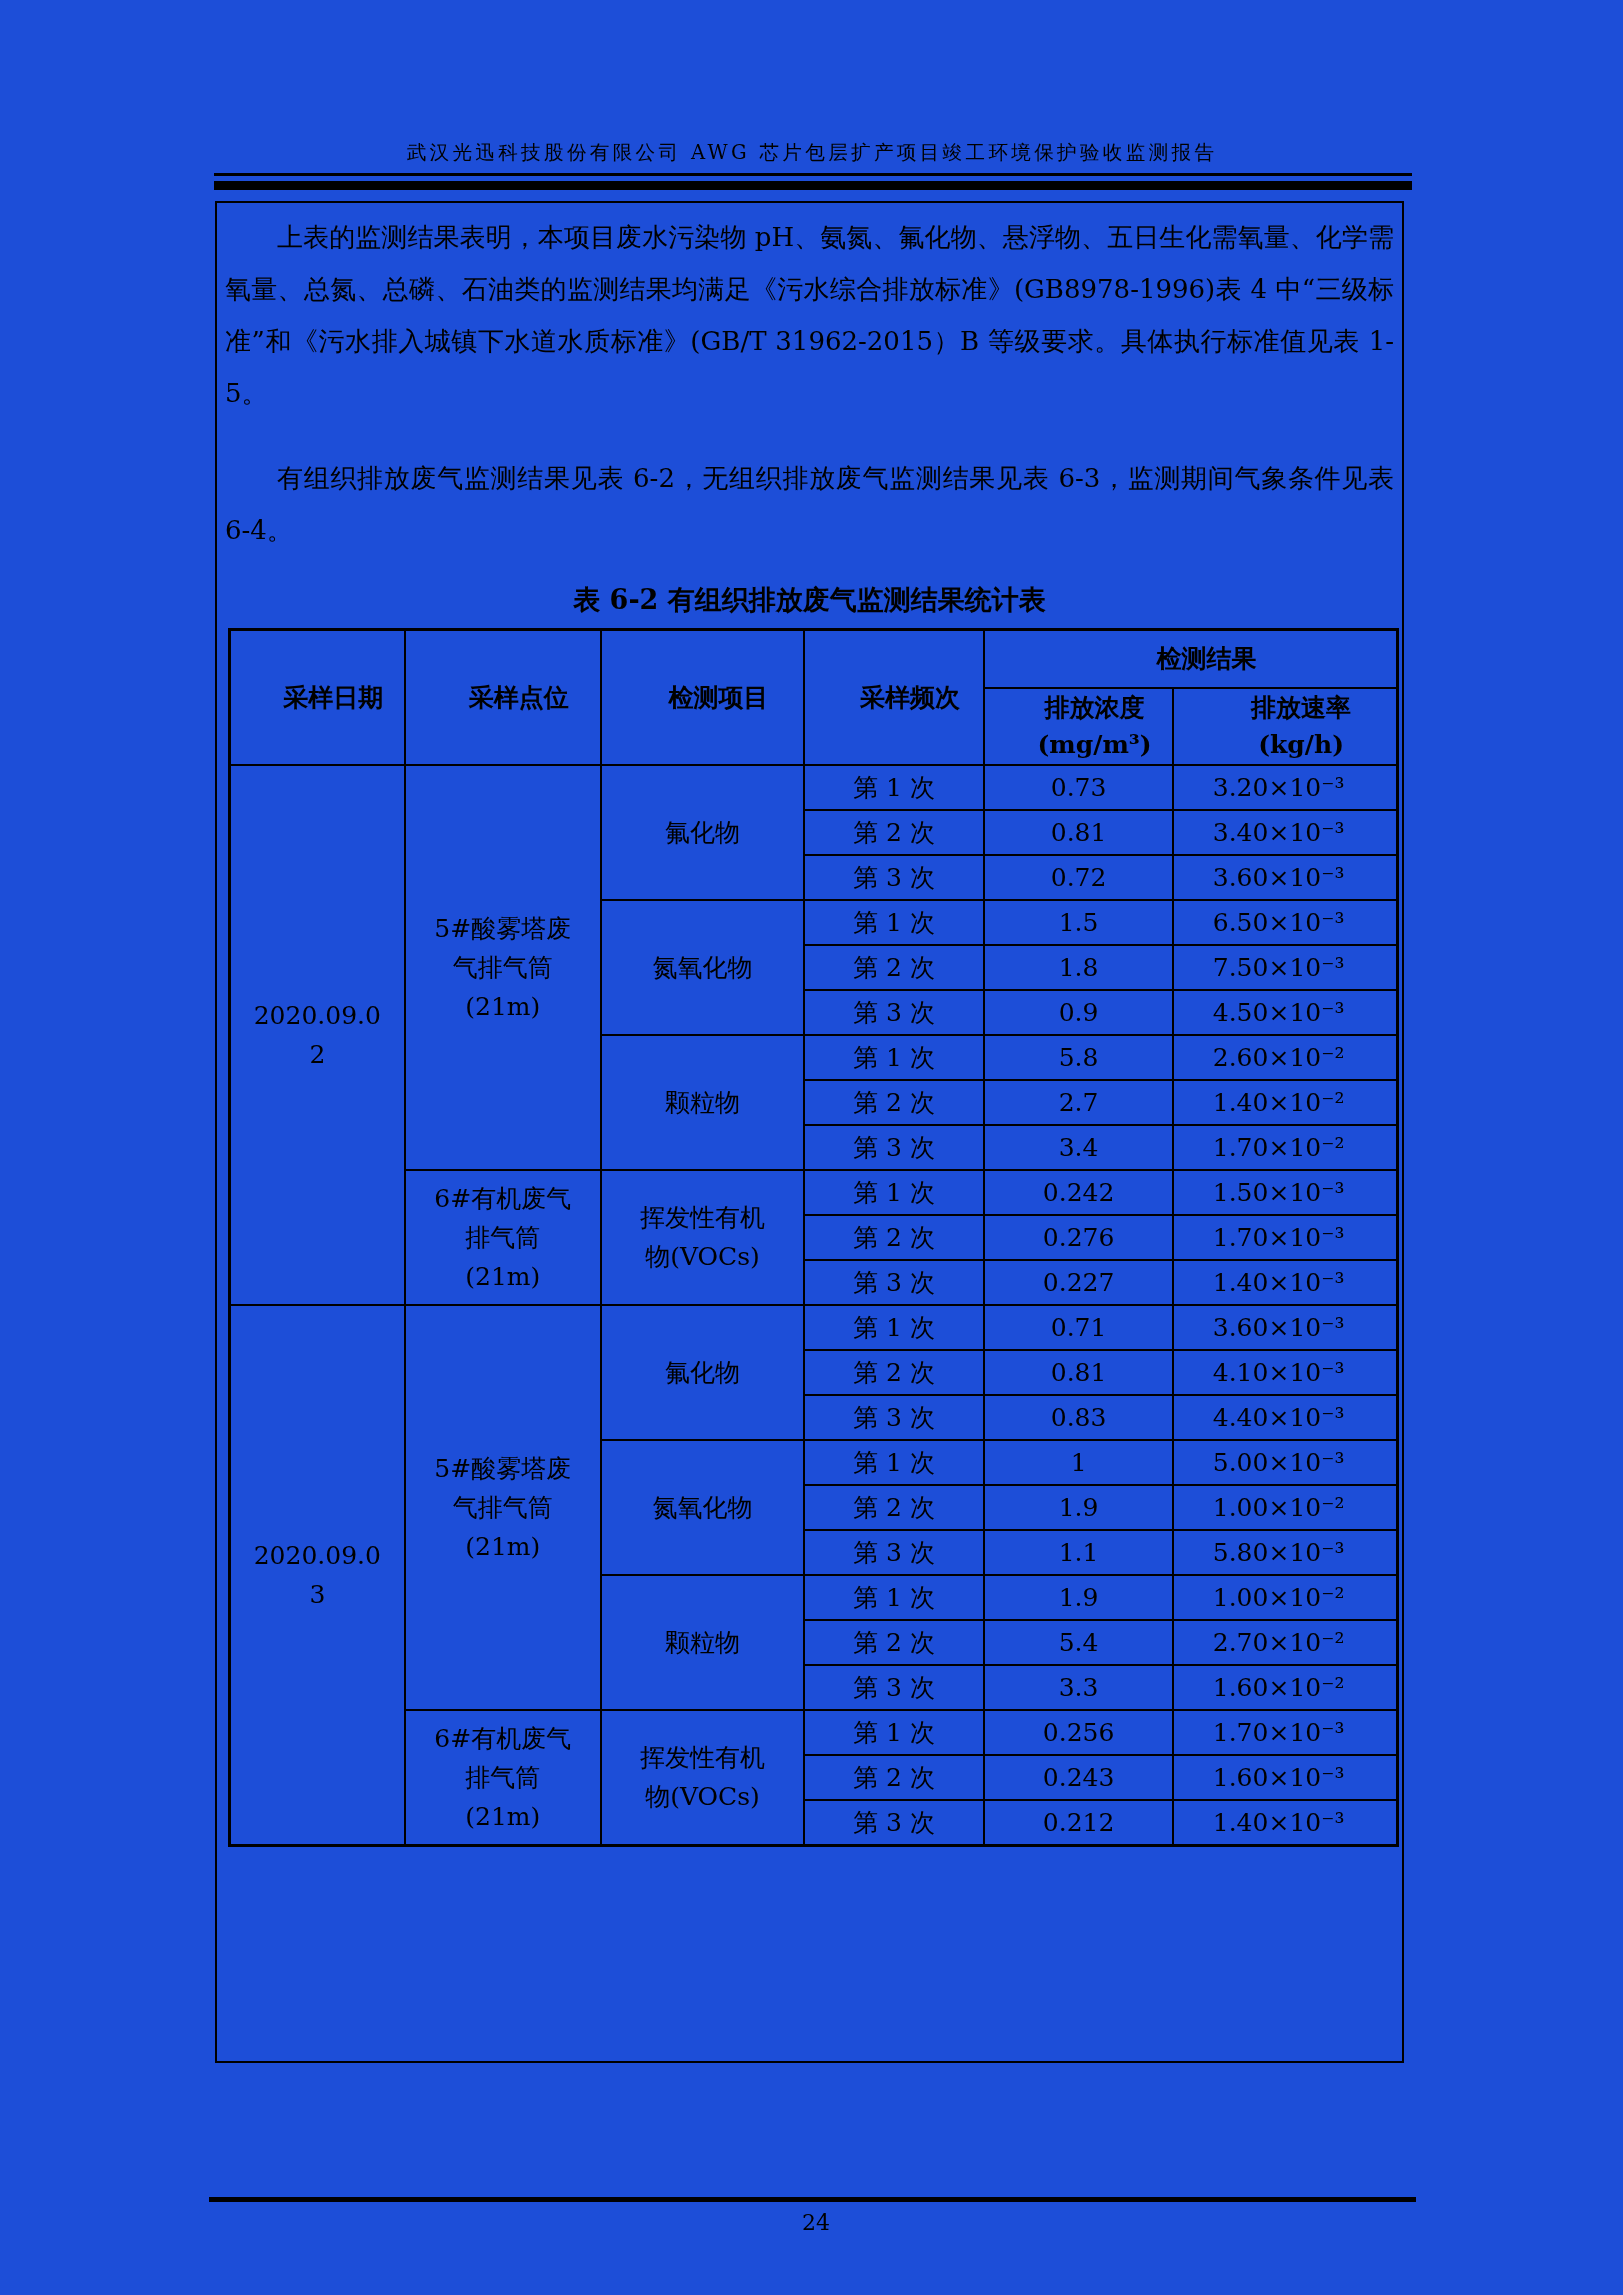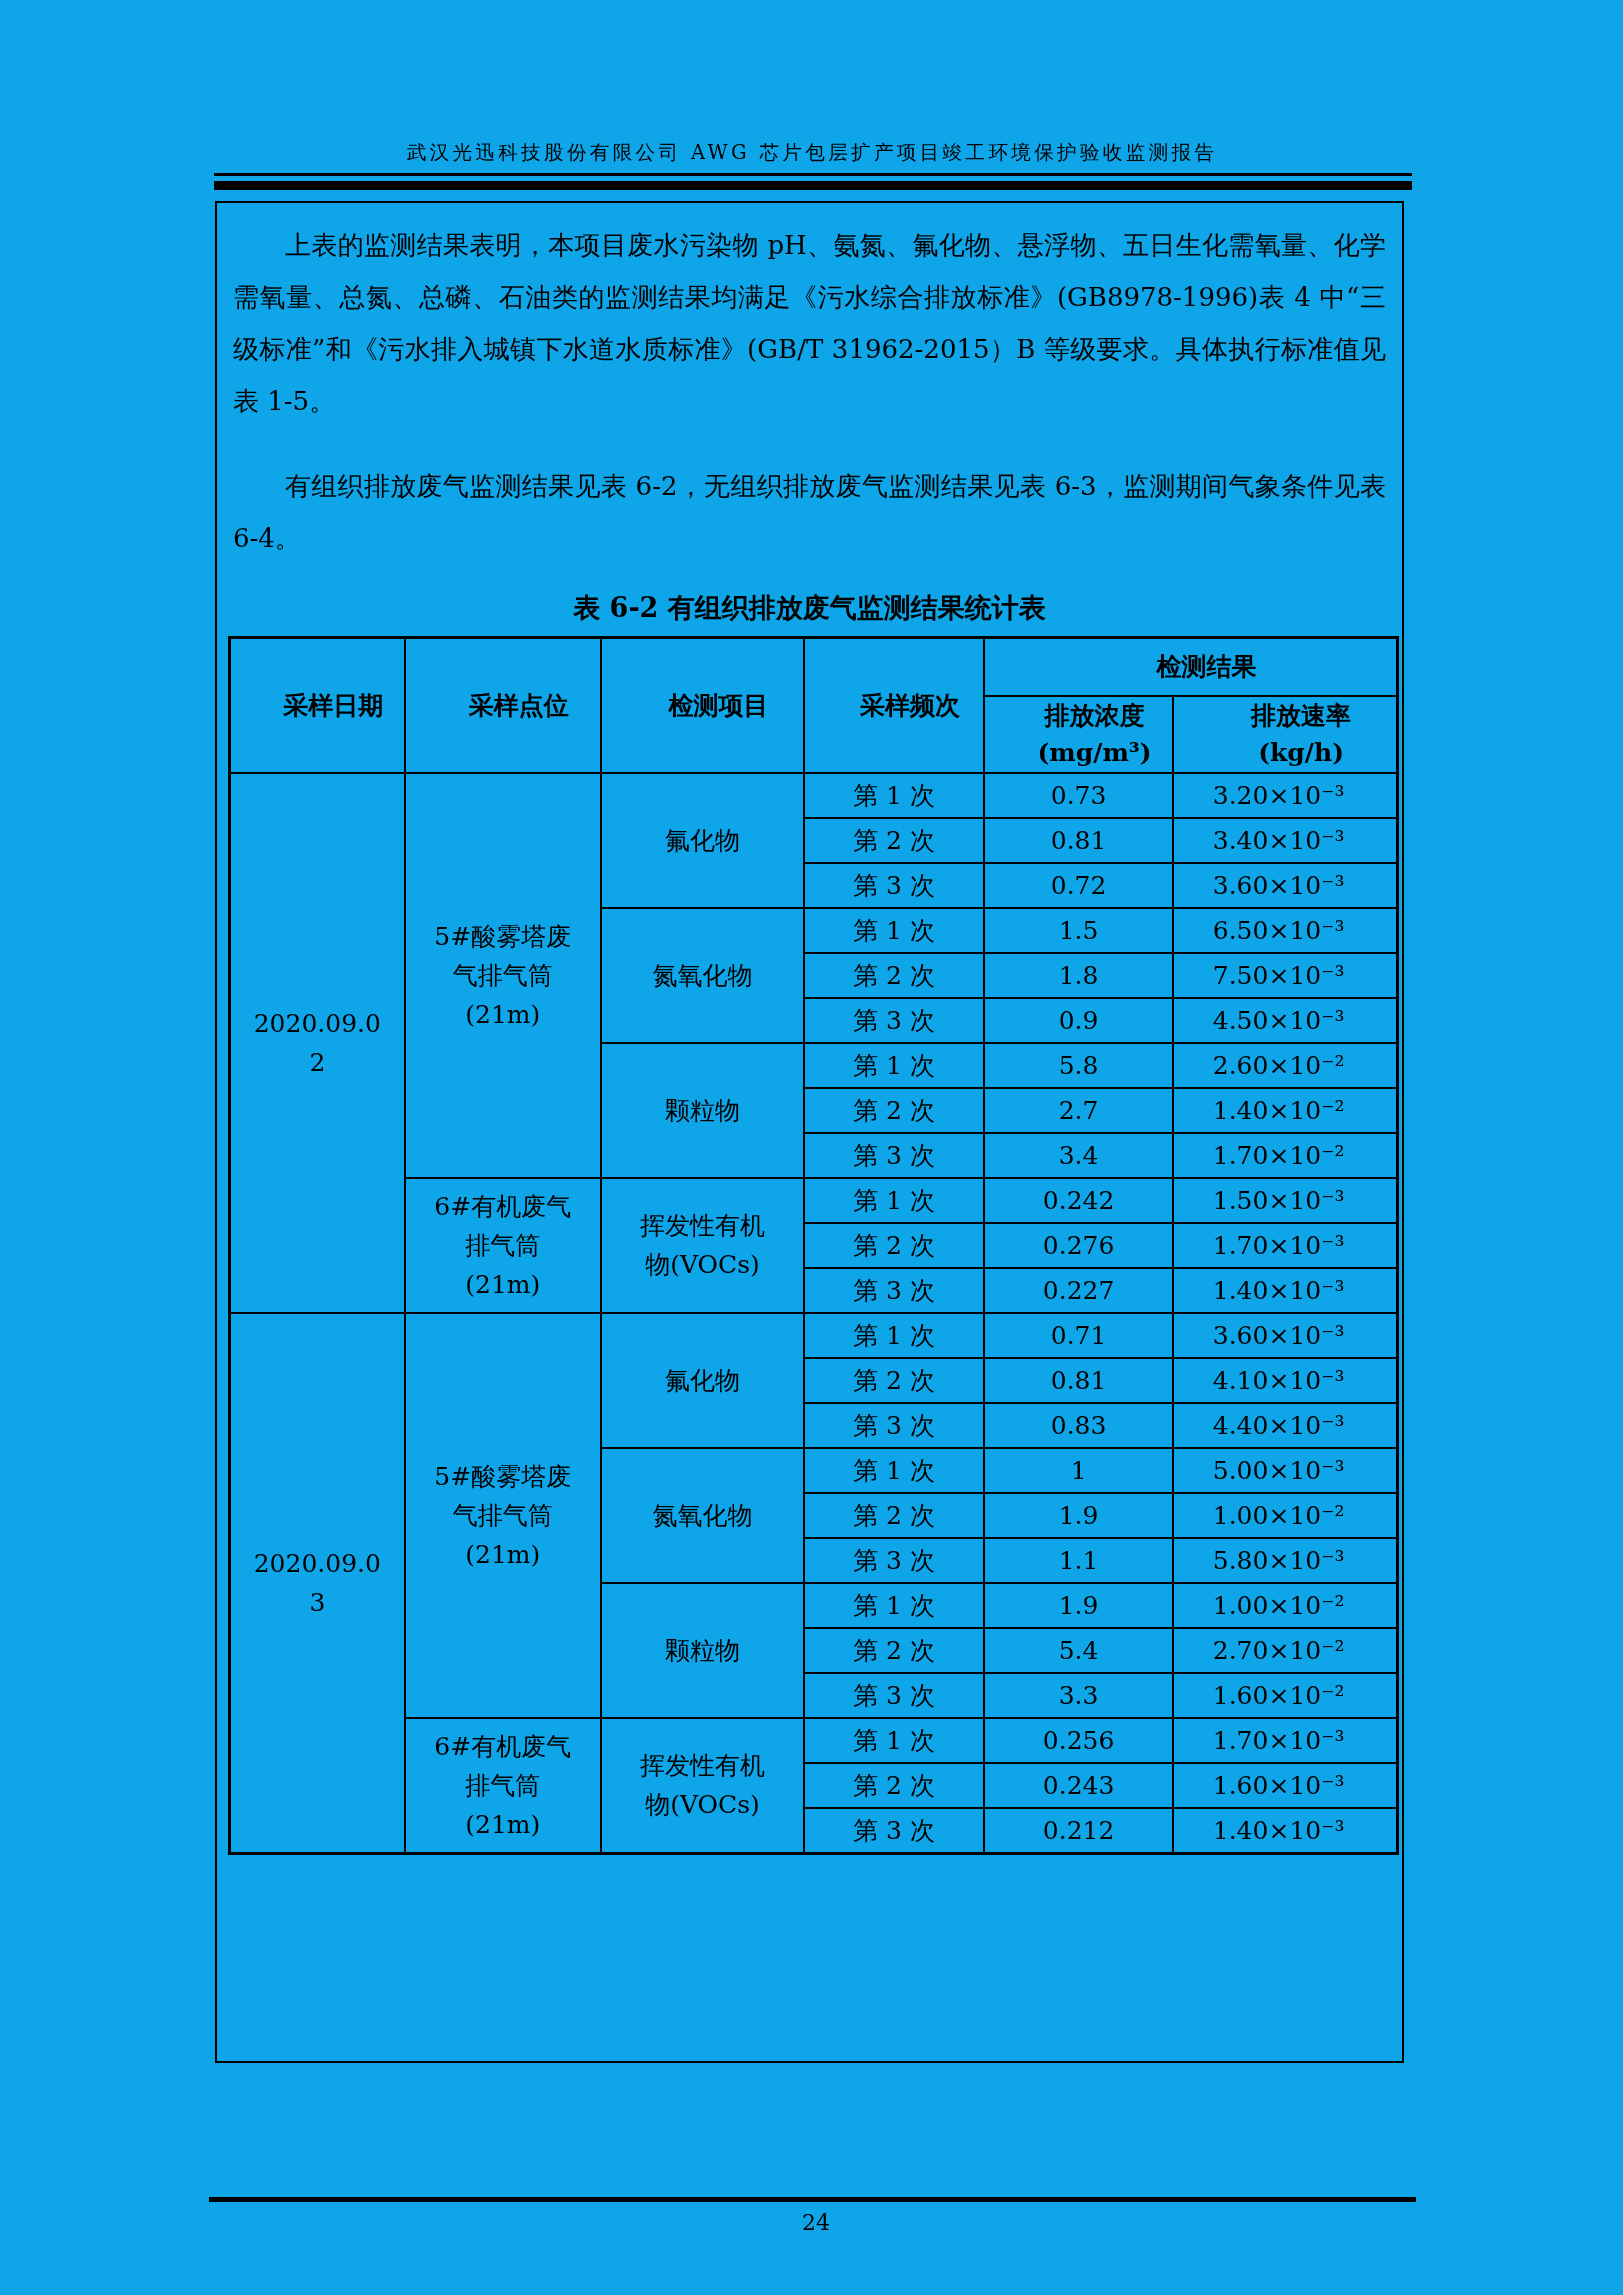--- a/index.html
+++ b/index.html
@@ -1,40 +1,40 @@
 <!DOCTYPE html>
 <html lang="zh" style="font-size:10.5px"><head>
 <meta charset="utf-8">
 <style>
   html,body { margin:0; padding:0; background:#ffffff; }
   .page {
     position:relative;
     width:1624px; height:2295px;
-    background:#0ea5e9;
+    background:#1d4ed8;
     color:#000;
     font-family:"DejaVu Serif","Liberation Serif",serif;
     overflow:hidden;
   }
   
   .running-head {
     position:absolute; top:139px; left:0; width:100%;
     text-align:center;
     font-size:19.6px; letter-spacing:3.3px;
     white-space:nowrap;
   }
   .rule-thin  { position:absolute; top:173px; left:214px; width:1198px; height:3.3px;  background:#000; }
   .rule-thick { position:absolute; top:181px; left:214px; width:1198px; height:8.5px; background:#000; }
   
   .frame {
     position:absolute; top:201px; left:215px;
     width:1189px; height:1862px;
     border:2.6px solid #000;
     box-sizing:border-box;
   }
-  .frame p { margin:16px; }
+  .frame p { margin:8px; }
   .body-para {
     margin:29px 27.5px 0 19.6px;
     font-size:26px; line-height:52px;
     text-align:justify;
     text-indent:52px;
   }
   .body-para.p2 { margin-top:33px; }
   .section-heading {
     margin:63px 0 0 19.6px;
     font-size:27px; line-height:38px;

